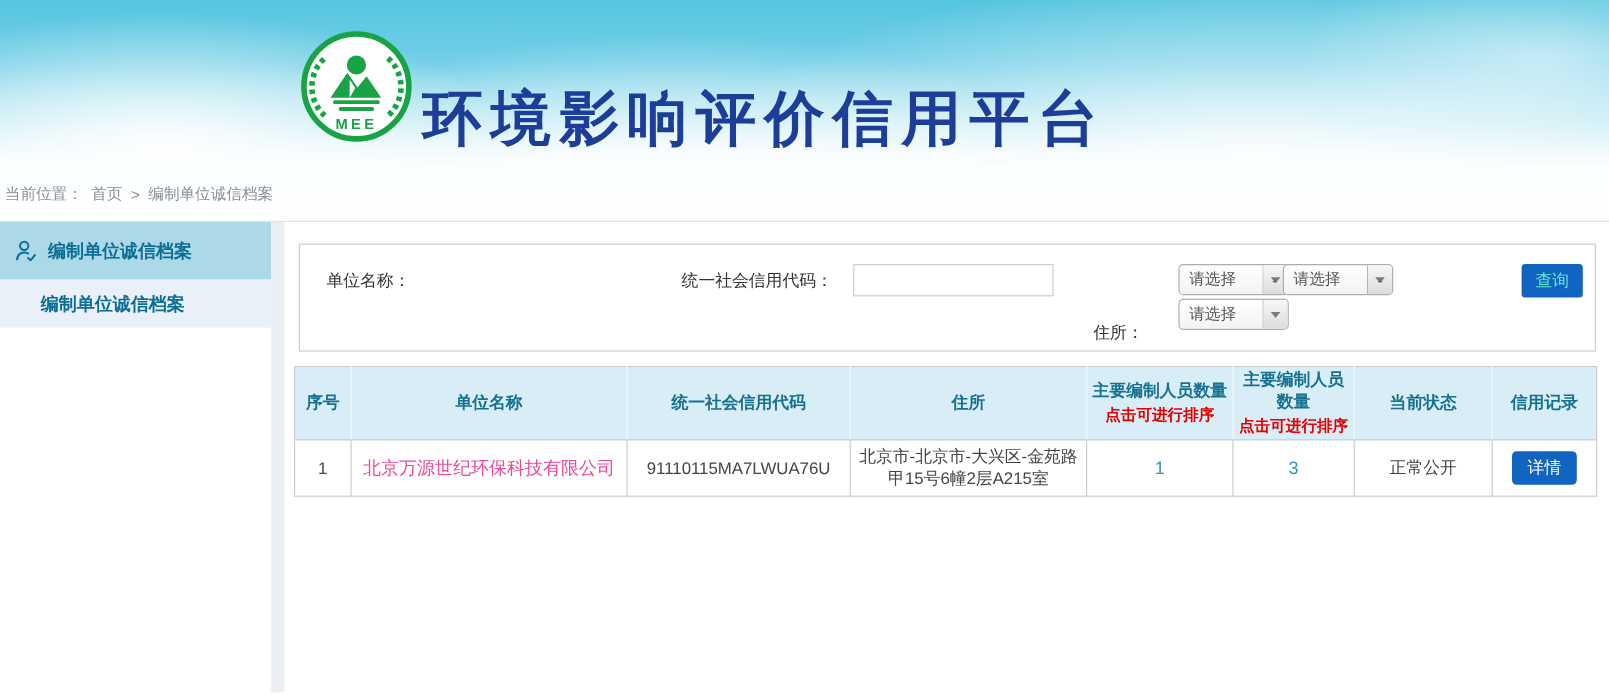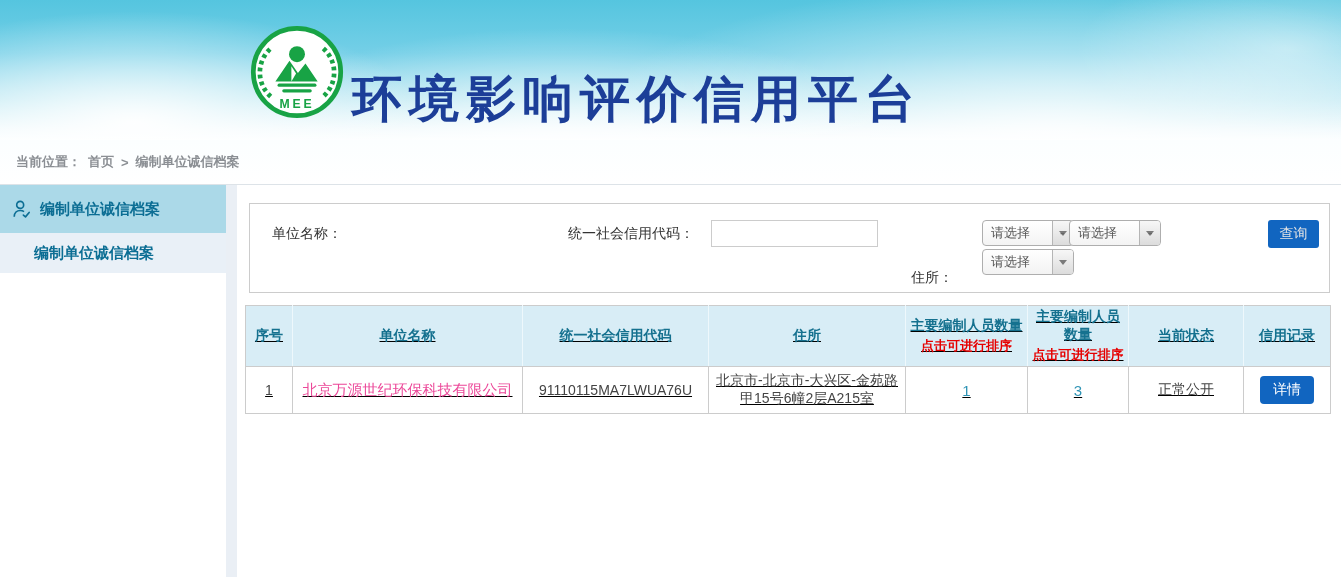--- a/index.html
+++ b/index.html
@@ -14,36 +14,36 @@
       radial-gradient(ellipse 650px 210px at 78% 95%, rgba(255,255,255,.8), rgba(255,255,255,0) 72%),
       radial-gradient(ellipse 300px 120px at 96% 35%, rgba(255,255,255,.5), rgba(255,255,255,0) 70%),
       linear-gradient(180deg,#55c5df 0%, #74cfe7 38%, #b9e7f2 72%, #eef9fc 92%, #fbfeff 100%);
   }
   .logo { position:absolute; left:250px; top:25px; width:94px; height:94px; }
   .site-title { position:absolute; left:352px; top:42px; font-size:50px; font-weight:bold;
     color:#1c3e98; letter-spacing:7px; white-space:nowrap;margin-top:24px; }
 
   
   .breadcrumb { height:45px; display:flex; align-items:center; gap:7px;
-    padding-left:16px; font-size:13px; color:#8b8f94;
-    background:linear-gradient(180deg,#fbfeff,#ffffff); border-bottom:1px solid #dde3e8;font-weight:bold; }
+    padding-left:4px; font-size:13px; color:#8b8f94;
+    background:linear-gradient(180deg,#fbfeff,#ffffff); border-bottom:1px solid #dde3e8; }
   .breadcrumb a { color:#8b8f94; text-decoration:none; cursor:pointer; }
 
   
   .content { position:relative; width:100%; height:392px; background:#fff; }
   .sidebar { position:absolute; left:0; top:0; width:226px; }
   .side-item-active { height:48px; background:#abd9e8; display:flex; align-items:center;
     color:#0c6e94; font-weight:bold; font-size:15px; cursor:pointer; }
   .side-item-active .icon { margin-left:11px; width:22px; height:22px; flex:none; }
   .side-item-active .lab { margin-left:7px; }
   .side-item-sub { height:40px; background:#e9f0f7; display:flex; align-items:center;
     padding-left:34px; color:#0c6e94; font-weight:bold; font-size:15px; cursor:pointer; }
   .divider-strip { position:absolute; left:226px; top:0; width:11px; height:392px; background:#eaeff5; }
 
-  .main { position:absolute; left:237px; top:0; right:0; height:392px; padding:18px 0 0 8px;text-decoration:underline; }
+  .main { position:absolute; left:237px; top:0; right:0; height:392px; padding:18px 0 0 8px; }
 
   
   .search-panel { position:relative; margin-left:4px; width:1081px; height:90px;
     border:1px solid #ccc; background:#fff; }
   .search-panel .flabel { position:absolute; height:27px; line-height:27px;
     font-size:14px; color:#333; white-space:nowrap; }
   .search-panel input { position:absolute; height:27px; border:1px solid #ccc;
     padding:0 8px; font-size:14px; color:#333; outline:none; }
   .lbl-unit { left:22px; top:16px; }
   .inp-unit { left:94px; top:16px; width:172px; }
@@ -58,21 +58,21 @@
     background:linear-gradient(#f7f7f7,#dcdcdc); display:flex; align-items:center; justify-content:center; }
   .combo-arrow { width:0; height:0; border-left:4px solid transparent;
     border-right:4px solid transparent; border-top:5px solid #7a7a7a; }
   .combo-1 { left:732px; top:16px; }
   .combo-2 { left:819px; top:16px; }
   .combo-3 { left:732px; top:45px; }
   .dash { position:absolute; top:16px; height:26px; line-height:26px; color:#666; font-size:14px; }
   .dash-1 { left:810px; }
   .dash-2 { left:898px; }
   .btn-query { position:absolute; left:1018px; top:16px; width:51px; height:28px;
-    background:#1165c0; color:#e5e5e5; font-size:14px; border:none; border-radius:3px; cursor:pointer; }
+    background:#1165c0; color:#5eead4; font-size:14px; border:none; border-radius:3px; cursor:pointer; }
 
   
   .result-table { margin-top:12px; width:1085px; border-collapse:collapse; table-layout:fixed;
     border:1px solid #ccc; }
   .result-table th { height:43px; background:#d8edf6; color:#15718f; font-size:14px;
     font-weight:bold; text-align:center; vertical-align:middle;
     border-right:1px solid #eef8fc; border-bottom:1px solid #ccc; padding:2px; }
   .result-table th:last-child { border-right:1px solid #ccc; }
   .result-table th .sub { display:block; color:#e60000; font-size:13px; font-weight:bold; margin-top:2px; }
   .result-table td { height:47px; border:1px solid #ccc; text-align:center;

